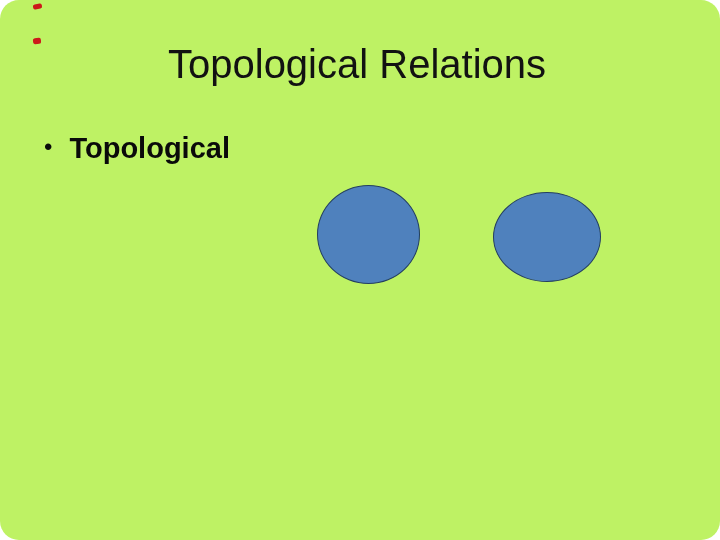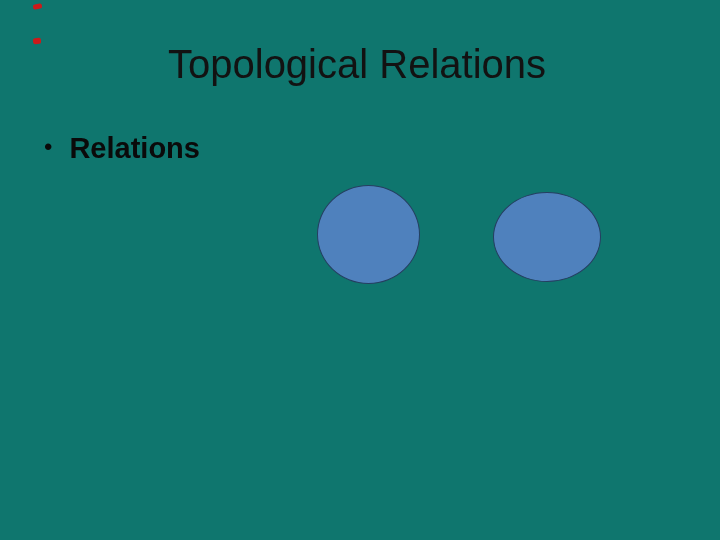--- a/index.html
+++ b/index.html
@@ -53,27 +53,27 @@
     box-sizing: border-box;
   }
   .red-mark {
     position: absolute;
     border-radius: 2px;
   }
 </style>
 </head>
 <body>
 
-<div class="slide" style="background: #0f766e;">
+<div class="slide" style="background: #bef264; border-radius: 19px;">
 
   <h1 class="slide-title" style="color: rgb(18, 18, 18);">Topological Relations</h1>
 
   <div class="bullet-line" style="color: rgb(10, 10, 10);">
     <span class="bullet-marker">•</span>
-    <span class="bullet-text">Relations</span>
+    <span class="bullet-text">Topological</span>
   </div>
 
   <div id="shape-layer">
       <div class="ellipse" style="left: 317px; top: 185px; width: 103px; height: 99px; background: rgb(79, 129, 189); border-color: rgb(36, 63, 96);"></div>
       <div class="ellipse" style="left: 493px; top: 192px; width: 108px; height: 90px; background: rgb(79, 129, 189); border-color: rgb(36, 63, 96);"></div>
     </div>
 
   <div id="annotation-layer">
       <div class="red-mark" style="left: 33px; top: 4px; width: 9px; height: 5px; background: rgb(204, 26, 26); transform: rotate(-10deg);"></div>
       <div class="red-mark" style="left: 33px; top: 38px; width: 8px; height: 6px; background: rgb(204, 26, 26); transform: rotate(-5deg);"></div>

